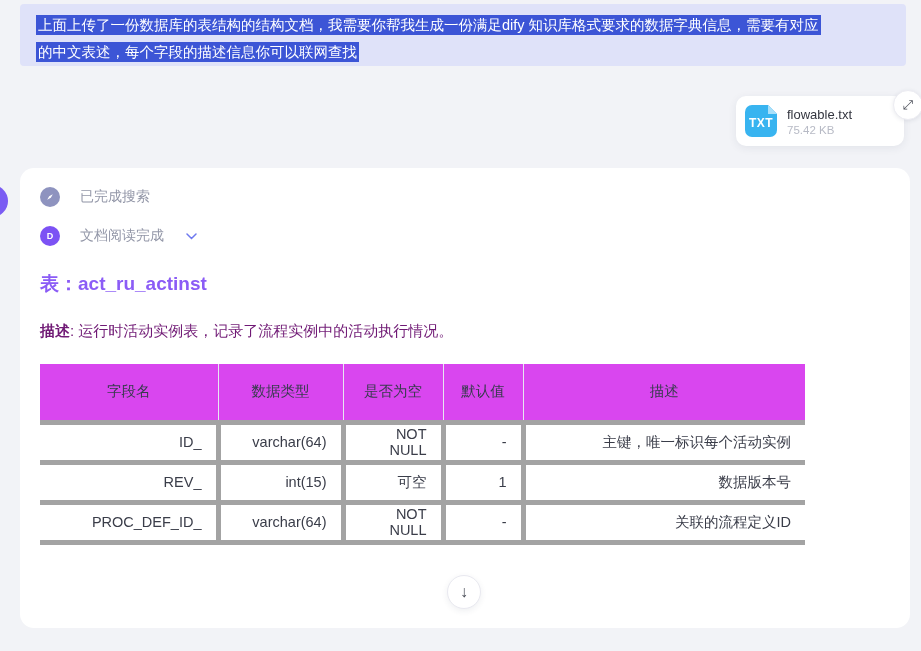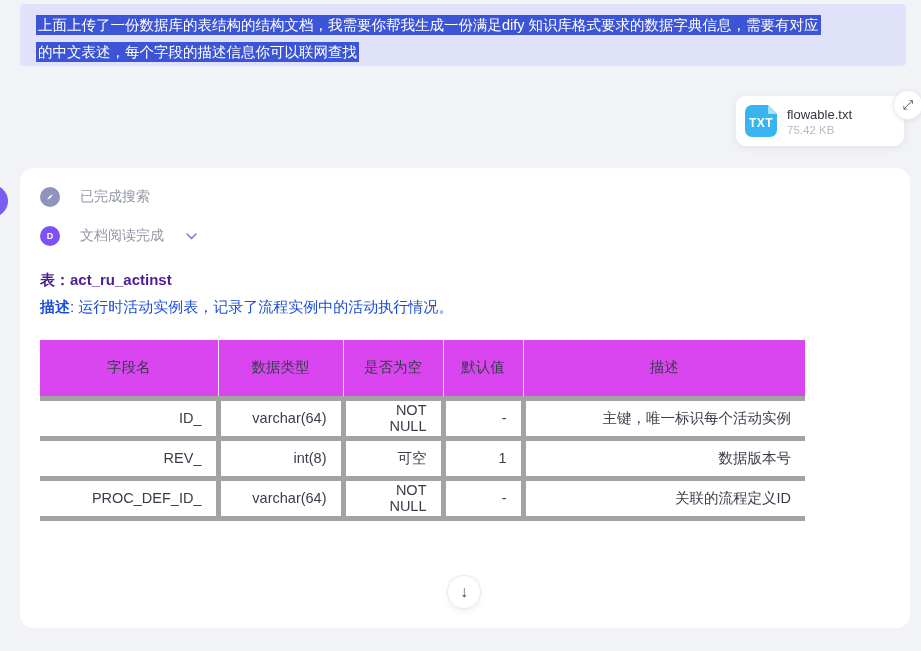--- a/index.html
+++ b/index.html
@@ -81,22 +81,22 @@
 
   .answer-para{
     margin-top:18px; width:832px; font-size:15px; line-height:30px; color:#2e3039;
     word-break:break-all;
   }
   .inline-code{
     font-family:"DejaVu Sans Mono","Liberation Mono",monospace;
     font-size:12.5px; background:#f1f1f4; color:#3a3c49;
     border-radius:5px; padding:2.5px 7px; margin:0 2px;
   }
-  .tbl-title{ margin-top:25px; font-size:15px; font-weight:bold; color:#4c1d95; }
-  .tbl-desc{ margin-top:8px; font-size:15px; color:#1d4ed8; }
+  .tbl-title{ margin-top:25px; font-size:19px; font-weight:bold; color:#8b5cf6; }
+  .tbl-desc{ margin-top:25px; font-size:15px; color:#701a75; }
   .tbl-desc b{ font-weight:bold; }
 
   
   table.dict{
     margin-top:23px; border-collapse:collapse; table-layout:fixed;
     width:765px; font-size:14.5px; color:#3a3d49;
   }
   table.dict th{
     background:#d946ef; font-weight:normal; color:#373b4d;
     height:58px; text-align:center; border:1px solid #e7e8f1;
@@ -190,21 +190,21 @@
     <tbody>
       <tr>
         <td>ID_</td>
         <td>varchar(64)</td>
         <td>NOT NULL</td>
         <td>-</td>
         <td>主键，唯一标识每个活动实例</td>
       </tr>
       <tr>
         <td>REV_</td>
-        <td>int(8)</td>
+        <td>int(15)</td>
         <td>可空</td>
         <td>1</td>
         <td>数据版本号</td>
       </tr>
       <tr>
         <td>PROC_DEF_ID_</td>
         <td>varchar(64)</td>
         <td>NOT NULL</td>
         <td>-</td>
         <td>关联的流程定义ID</td>

